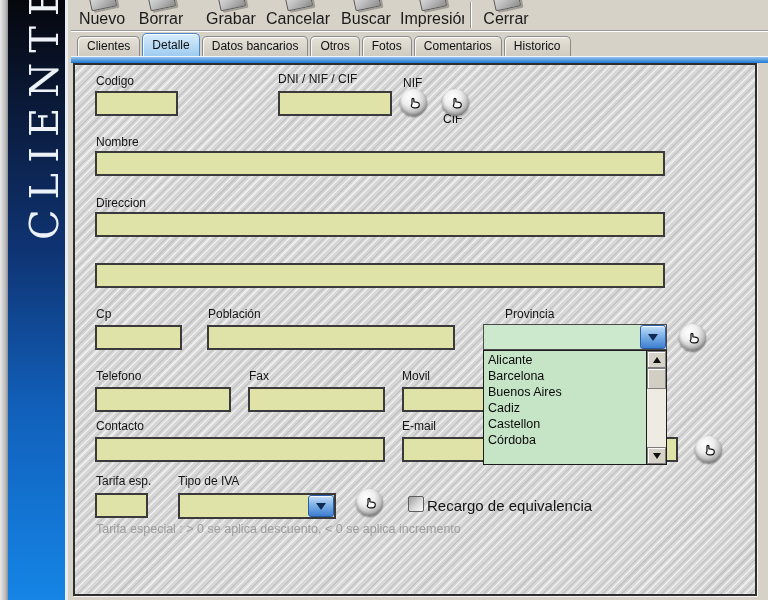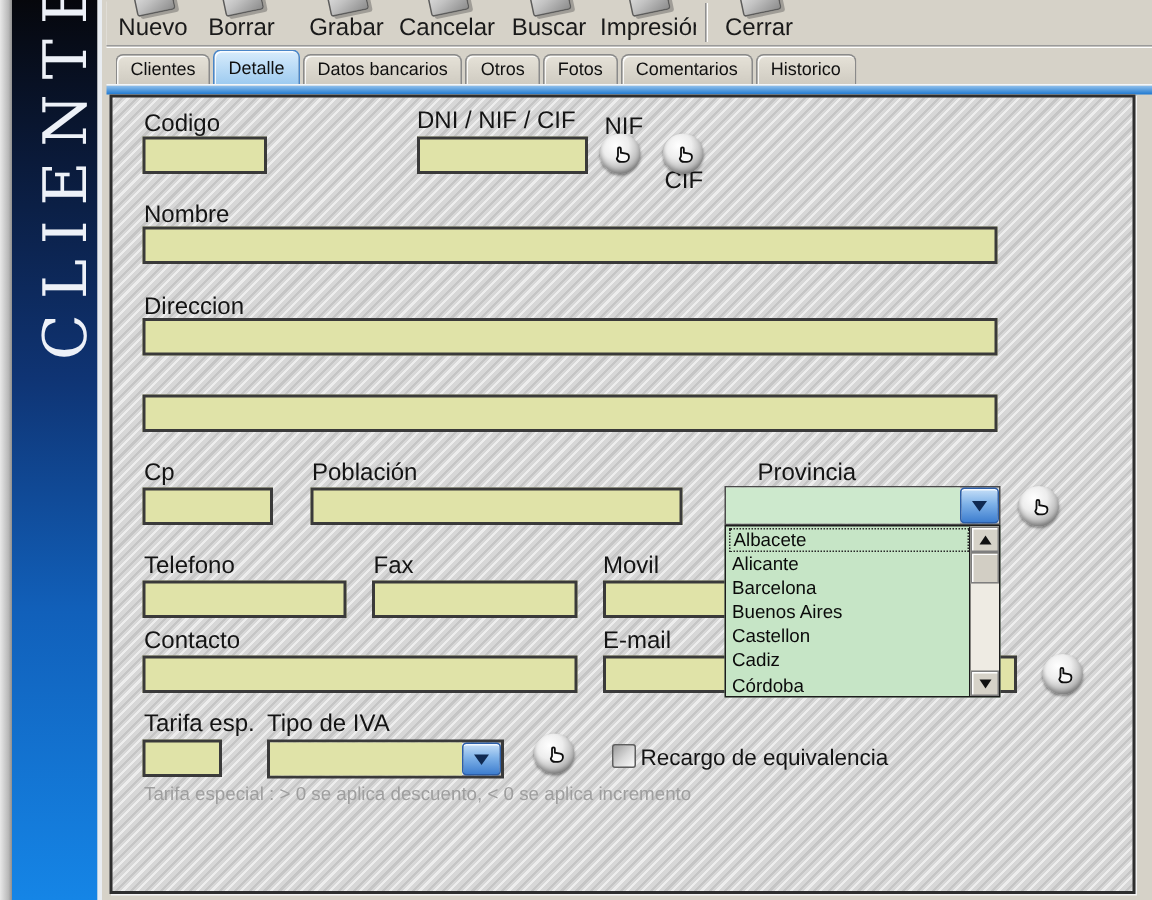--- a/index.html
+++ b/index.html
@@ -88,21 +88,21 @@
     position:absolute; left:73px; top:63px; width:684px; height:533px;
     border:2px solid #2e2e2e;
     background-color:#d7d7d7;
     background-image:repeating-linear-gradient(135deg,
       rgba(255,255,255,.55) 0 1.5px, transparent 1.5px 4px,
       rgba(115,115,115,.18) 4px 5.5px, transparent 5.5px 7px);
     box-shadow:1px 1px 0 #f4f4f4;
   }
   .panel-inner { position:absolute; inset:0; }
 
-  .flabel { position:absolute; font-size:16px; color:#141414; white-space:nowrap; }
+  .flabel { position:absolute; font-size:12px; color:#141414; white-space:nowrap; }
   .note   { position:absolute; font-size:12.5px; color:#9e9e9e; white-space:nowrap; }
 
   input.field {
     position:absolute; height:25px;
     background:#e0e3a8;
     border:2px solid #3a3a3a;
     font-family:"Liberation Sans",sans-serif; font-size:13px;
     padding:0 4px; color:#222; outline:none;
   }
 
@@ -307,26 +307,25 @@
       <svg width="16" height="16" viewBox="0 0 16 16">
           <path d="M6 9 V4.2 C6 3 7.9 3 7.9 4.2 V6.8 l3.5.6 c1.3.2 1.9 1 1.9 2.2 0 1.9-1.3 3.3-3.3 3.3 H8 c-1.4 0-2.4-.8-2.8-2z" fill="#fafafa" stroke="#0e0e0e" stroke-width="1.2"></path>
         </svg>
     </div>
     <div class="checkbox" style="left:333px;top:431px;"></div>
     <div class="flabel" style="left:352px;top:432px;font-size:15px;">Recargo de equivalencia</div>
     <div class="note" style="left:21px;top:457px;">Tarifa especial : &gt; 0 se aplica descuento, &lt; 0 se aplica incremento</div>
 
     <div class="dropdown">
       <div class="dd-items">
-        <div class="dd-item selected">Albacete</div>
         <div class="dd-item">Alicante</div>
         <div class="dd-item">Barcelona</div>
         <div class="dd-item">Buenos Aires</div>
+        <div class="dd-item">Cadiz</div>
         <div class="dd-item">Castellon</div>
-        <div class="dd-item">Cadiz</div>
         <div class="dd-item">Córdoba</div>
       </div>
       <div class="dd-scroll">
         <div class="dd-btn">
             <div class="tri-up"></div>
           </div>
         <div class="dd-thumb"></div>
         <div class="dd-track"></div>
         <div class="dd-btn">
             <div class="tri-down"></div>

